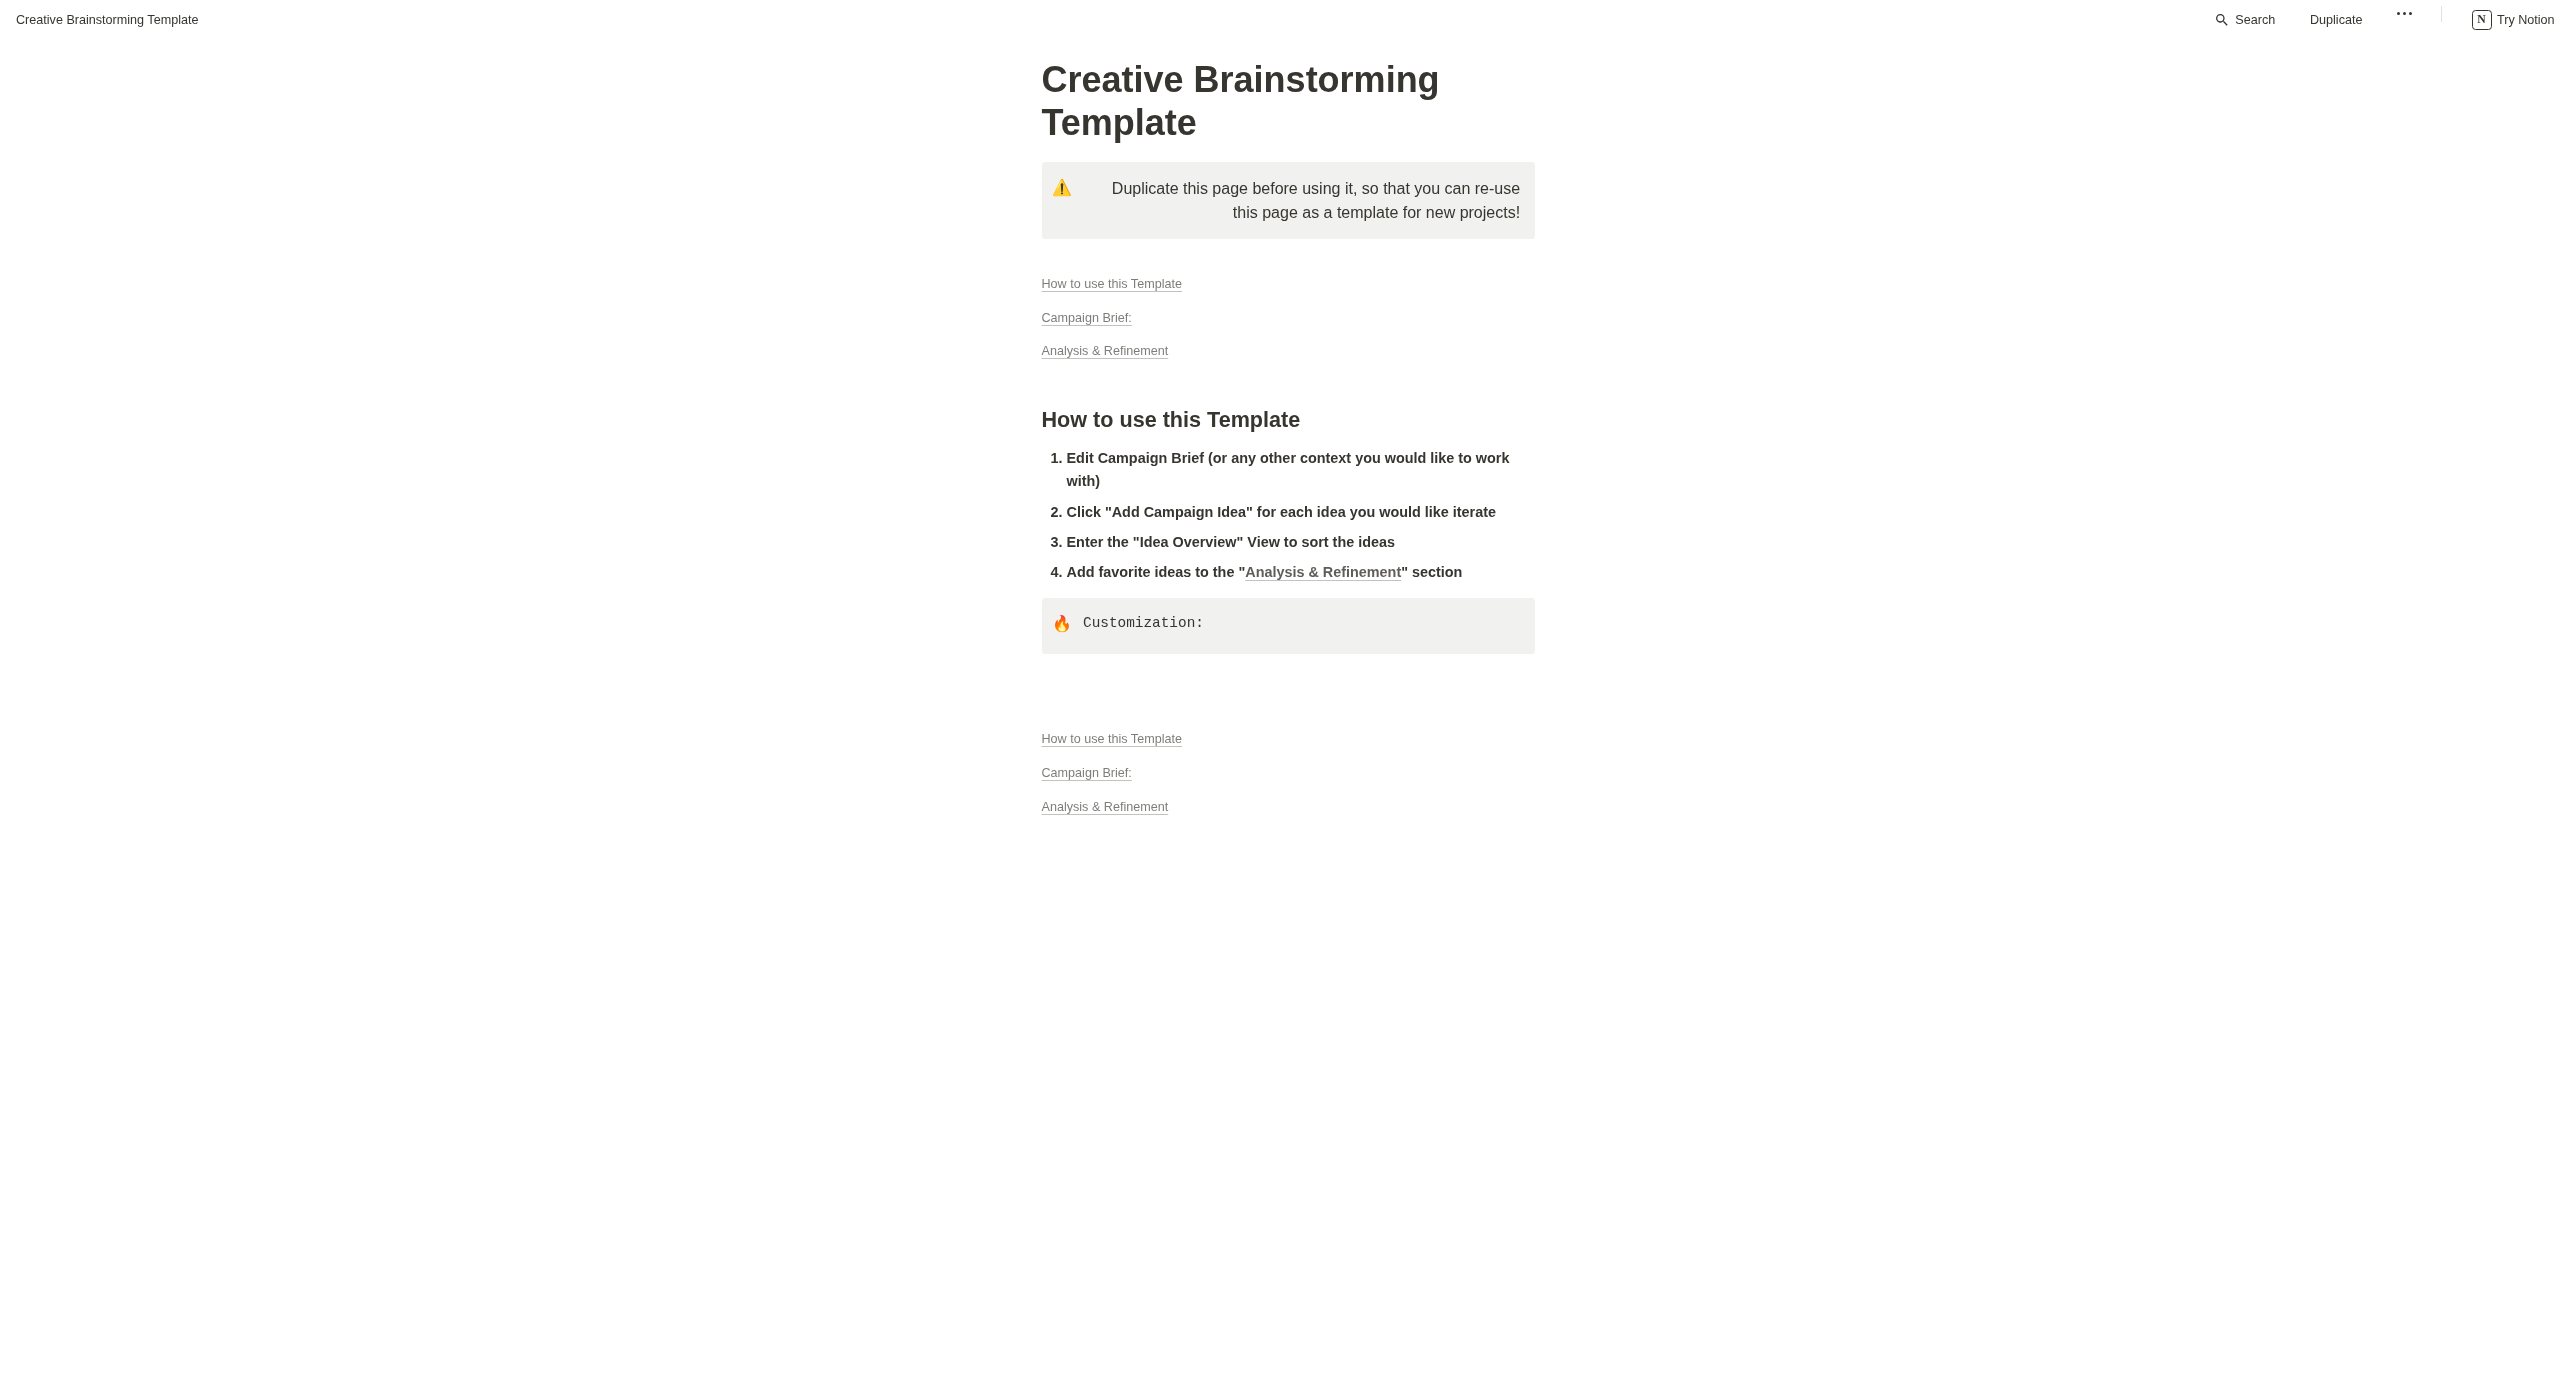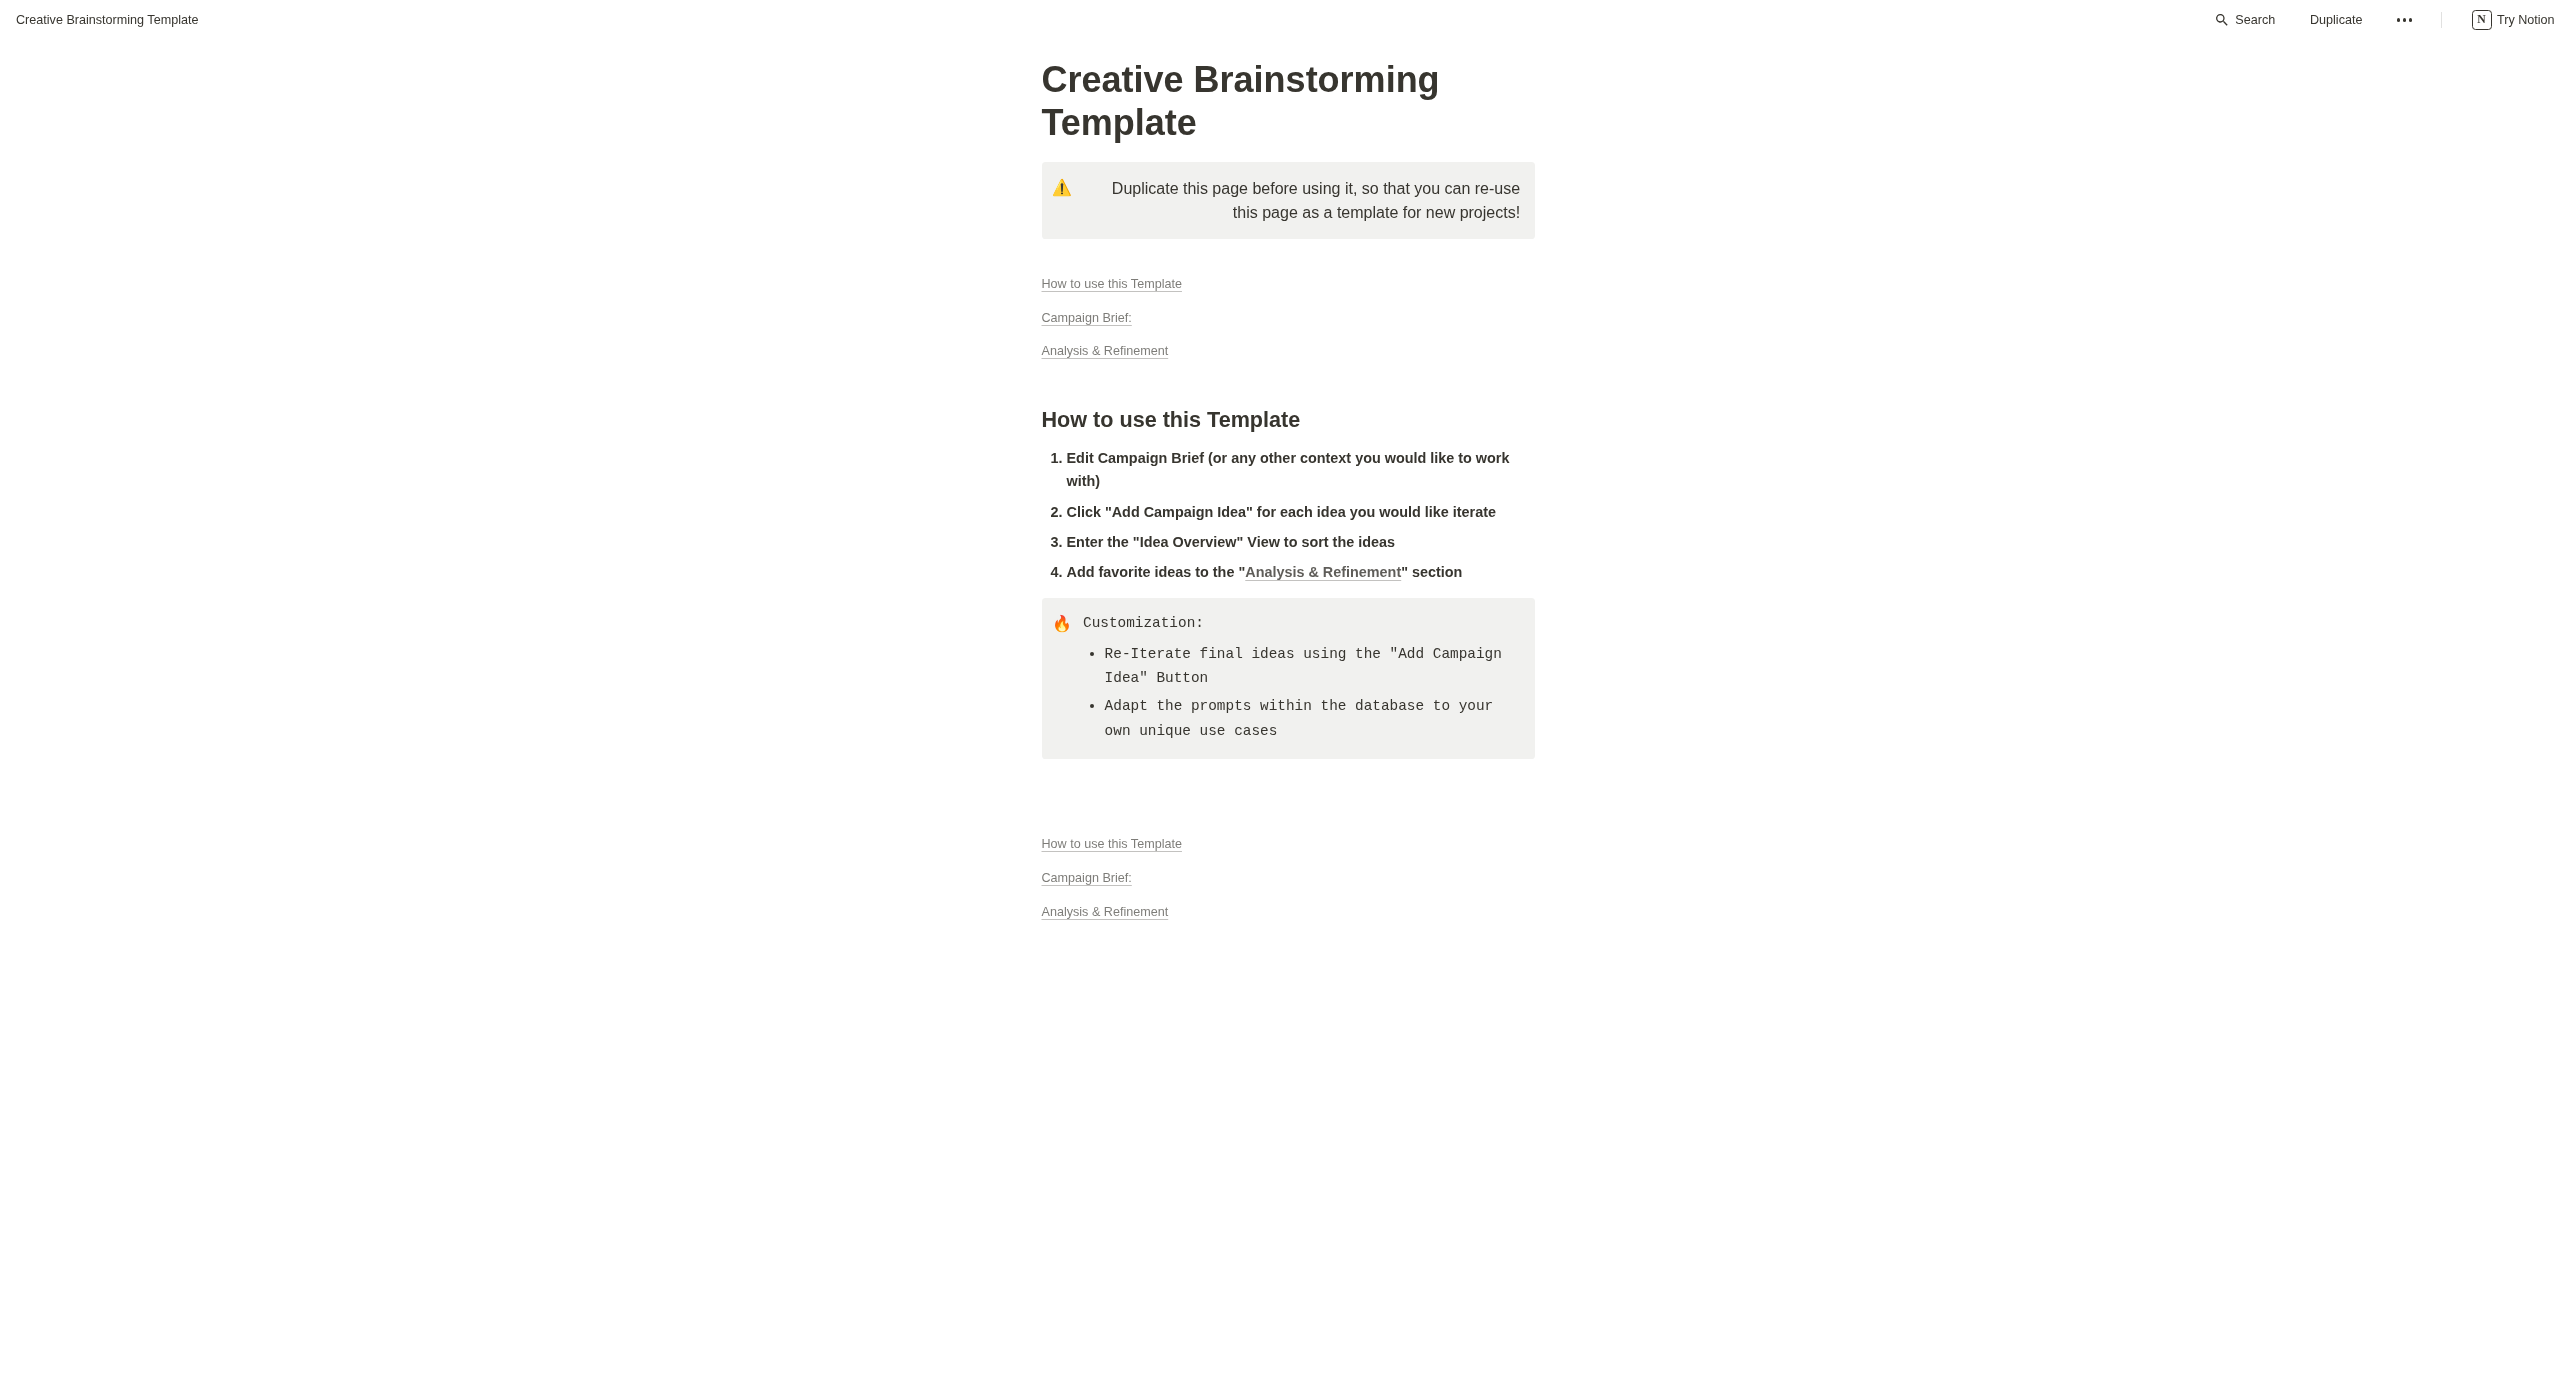--- a/index.html
+++ b/index.html
@@ -20,21 +20,20 @@
       align-items: center;
       padding: 10.8px 16px;
       height: 40px;
     }
     .topbar-left {
       font-size: 12.6px;
       color: rgb(55, 53, 47);
     }
     .topbar-right {
       display: flex;
-      align-items: center;
       gap: 24px;
     }
     .topbar-item {
       display: flex;
       align-items: center;
       gap: 5.4px;
       font-size: 12.6px;
       color: rgb(55, 53, 47);
       cursor: pointer;
       padding: 3.6px 5.4px;
@@ -226,24 +225,20 @@
     <li>Enter the "Idea Overview" View to sort the ideas</li>
     <li>
       <span>Add favorite ideas to the "</span><span class="inline-link">Analysis &amp; Refinement</span><span>" section</span>
     </li>
   </ol>
 
   <div class="callout">
     <div class="callout-icon">🔥</div>
     <div class="callout-content">
       <div class="callout-heading">Customization:</div>
-      <ul class="bullet-list">
-        <li>Re-Iterate final ideas using the "Add Campaign Idea" Button</li>
-        <li>Adapt the prompts within the database to your own unique use cases</li>
-      </ul>
     </div>
   </div>
 
   <div class="spacer"></div>
 
   <div class="toc">
     <div class="toc-line"><span class="toc-item">How to use this Template</span></div>
     <div class="toc-line"><span class="toc-item">Campaign Brief:</span></div>
     <div class="toc-line"><span class="toc-item">Analysis &amp; Refinement</span></div>
   </div>

